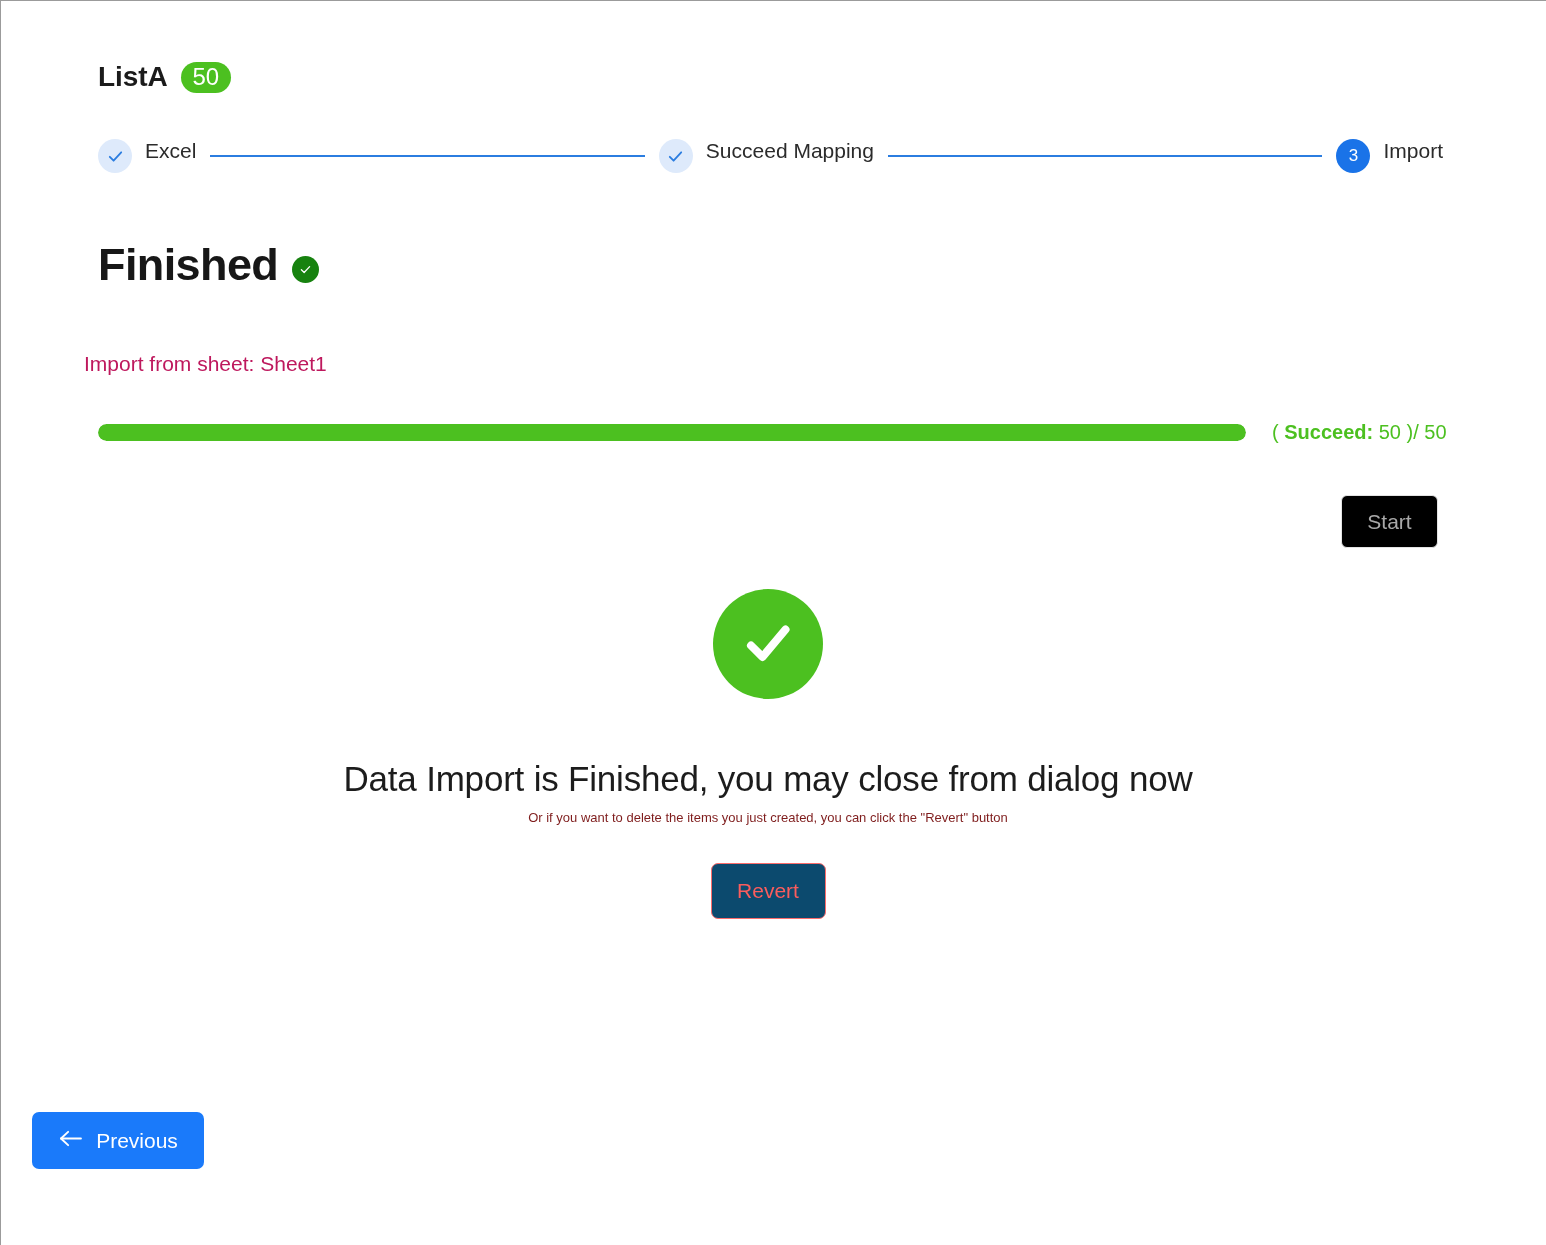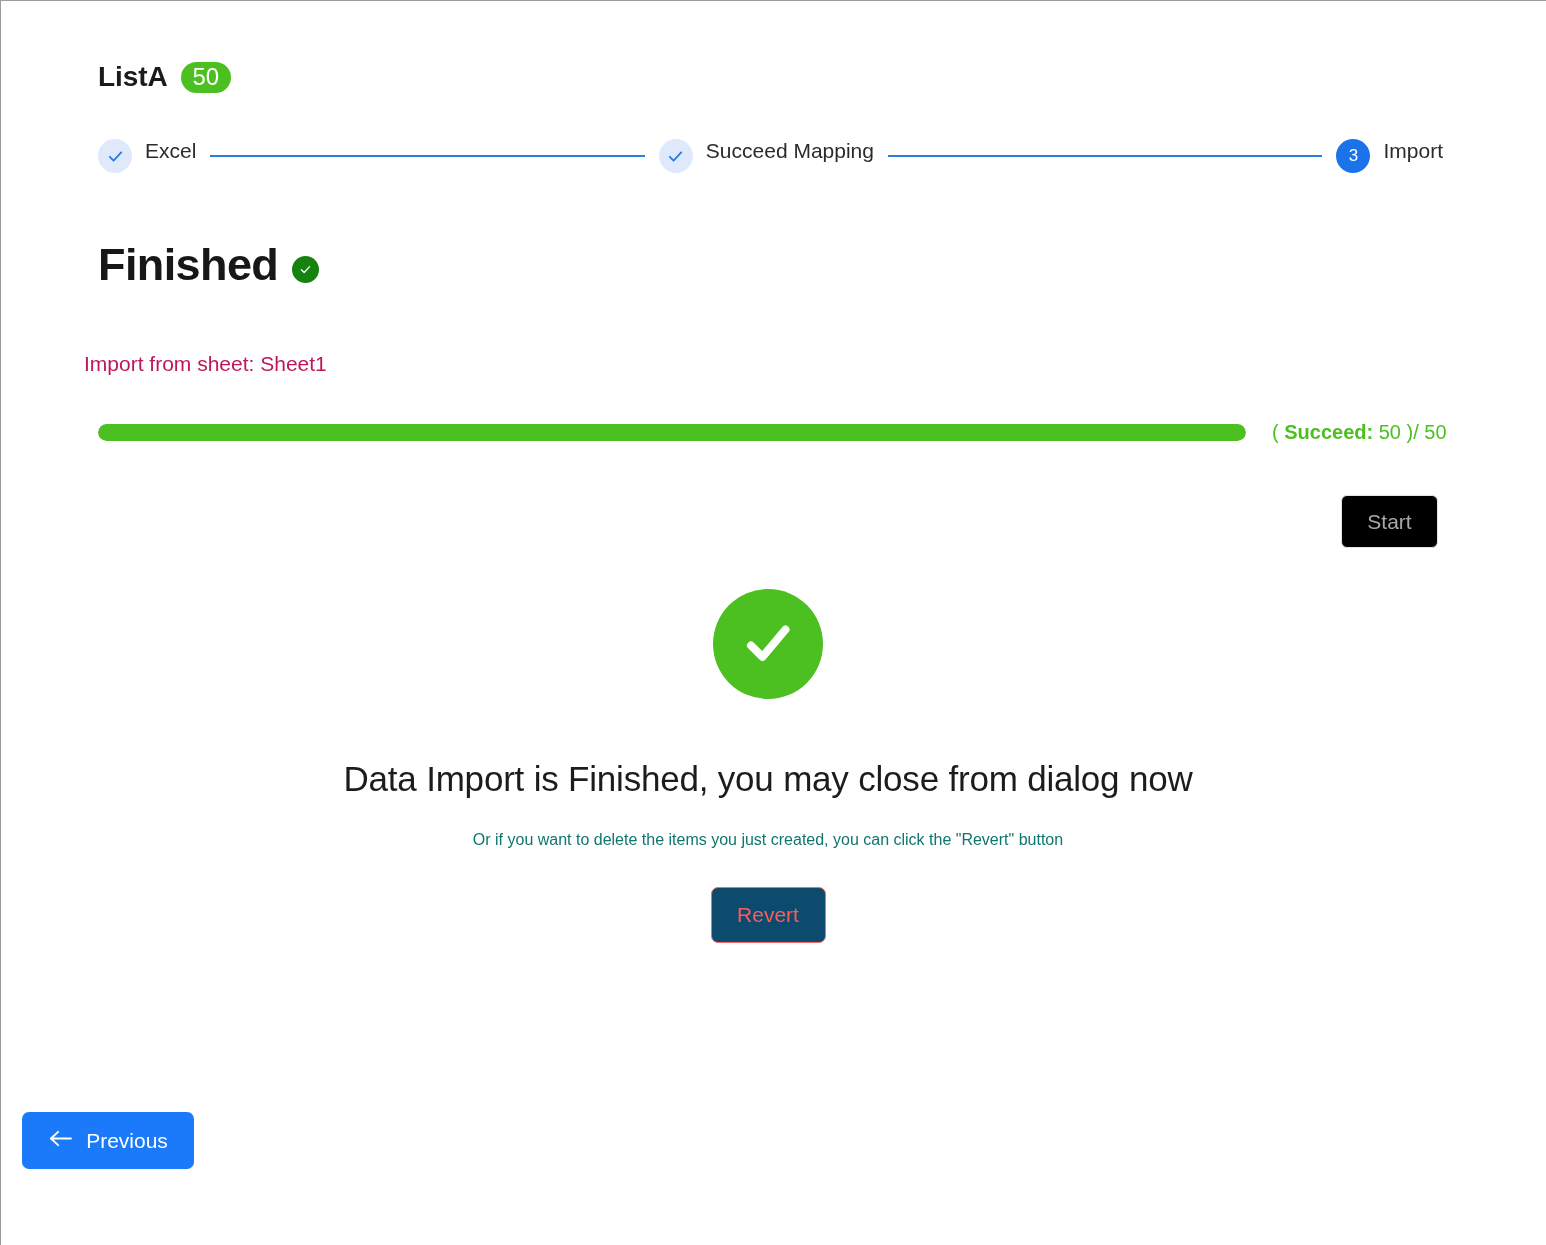--- a/index.html
+++ b/index.html
@@ -200,41 +200,41 @@
     align-items: center;
     justify-content: center;
   }
   .success-title {
     margin-top: 60px;
     font-size: 35px;
     color: #1c1c1c;
     letter-spacing: -0.2px;
   }
   .success-sub {
-    margin-top: 32px;
-    font-size: 16px;
-    color: #0f766e;
+    margin-top: 11px;
+    font-size: 13px;
+    color: #7f1d1d;
   }
   .revert-btn {
     margin-top: 38px;
     width: 115px;
     height: 56px;
     border-radius: 7px;
     background: #0c4a6e;
     border: 1px solid #fb6c6c;
     color: #fb5d5d;
     font-size: 21px;
     font-family: "Liberation Sans", sans-serif;
     cursor: pointer;
   }
 
   
   .prev-btn {
     position: absolute;
-    left: 21px;
+    left: 31px;
     top: 1111px;
     width: 172px;
     height: 57px;
     border-radius: 7px;
     background: #1a7afa;
     border: none;
     color: #ffffff;
     font-size: 21px;
     font-family: "Liberation Sans", sans-serif;
     display: flex;

